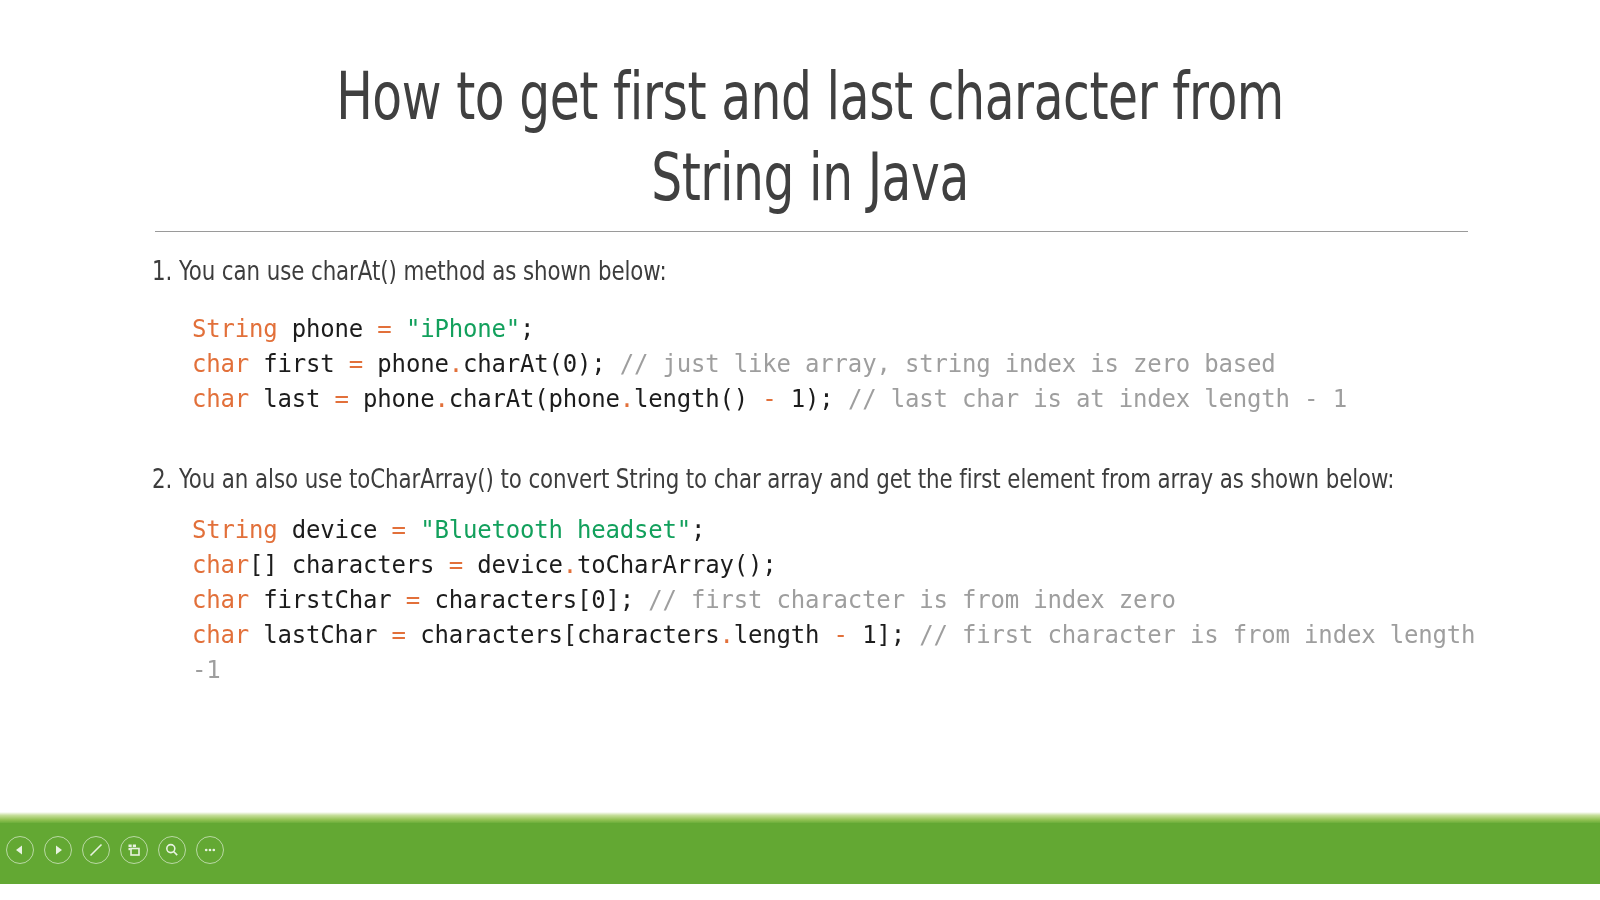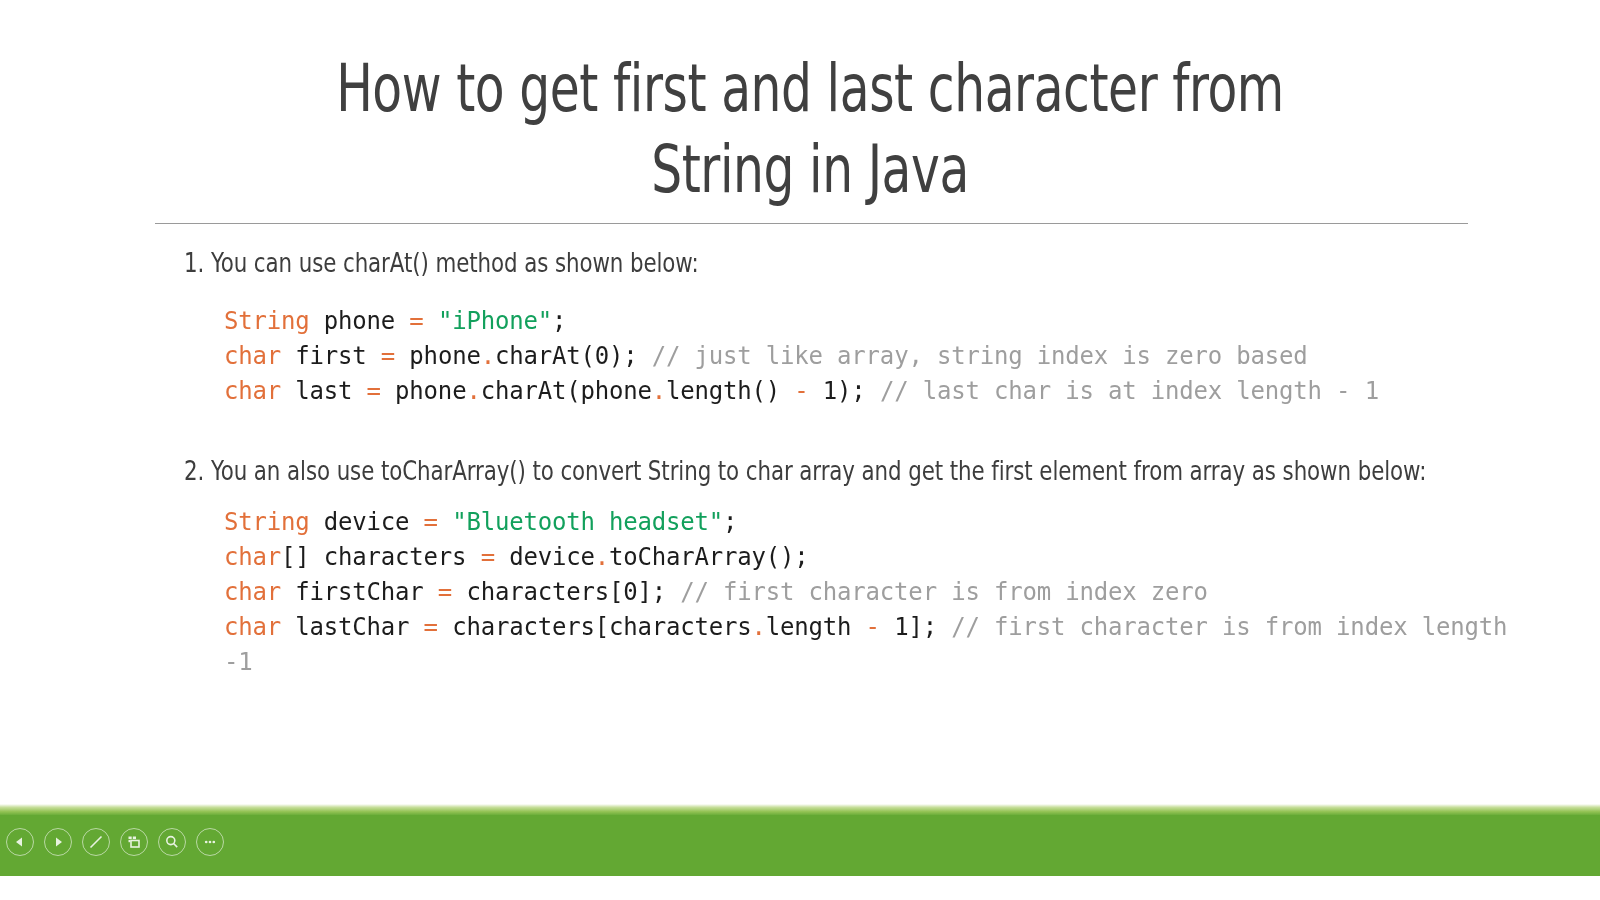--- a/index.html
+++ b/index.html
@@ -10,21 +10,21 @@
     width: 1600px;
     height: 900px;
     background: #ffffff;
     font-family: "Liberation Sans", sans-serif;
     overflow: hidden;
     position: relative;
   }
 
   .slide {
     position: absolute;
-    left: 0; top: 4px;
+    left: 0; top: 12px;
     width: 1600px;
     height: 872px;
     background: #ffffff;
   }
 
   
   .title {
     position: absolute;
     left: 150px;
     top: 44px;
@@ -49,21 +49,20 @@
     height: 1px;
     background: #9a9a9a;
   }
 
   
   .content {
     position: absolute;
     left: 152px;
     top: 240px;
     width: 1320px;
-    margin-left: 32px;
   }
 
   .para {
     color: #3d3d3d;
     font-family: "DejaVu Sans Condensed", "Liberation Sans Narrow", "Liberation Sans", sans-serif;
     font-size: 27px;
     line-height: 1.38;
     letter-spacing: -0.1px;
     transform: scaleX(0.88);
     transform-origin: 0 0;

